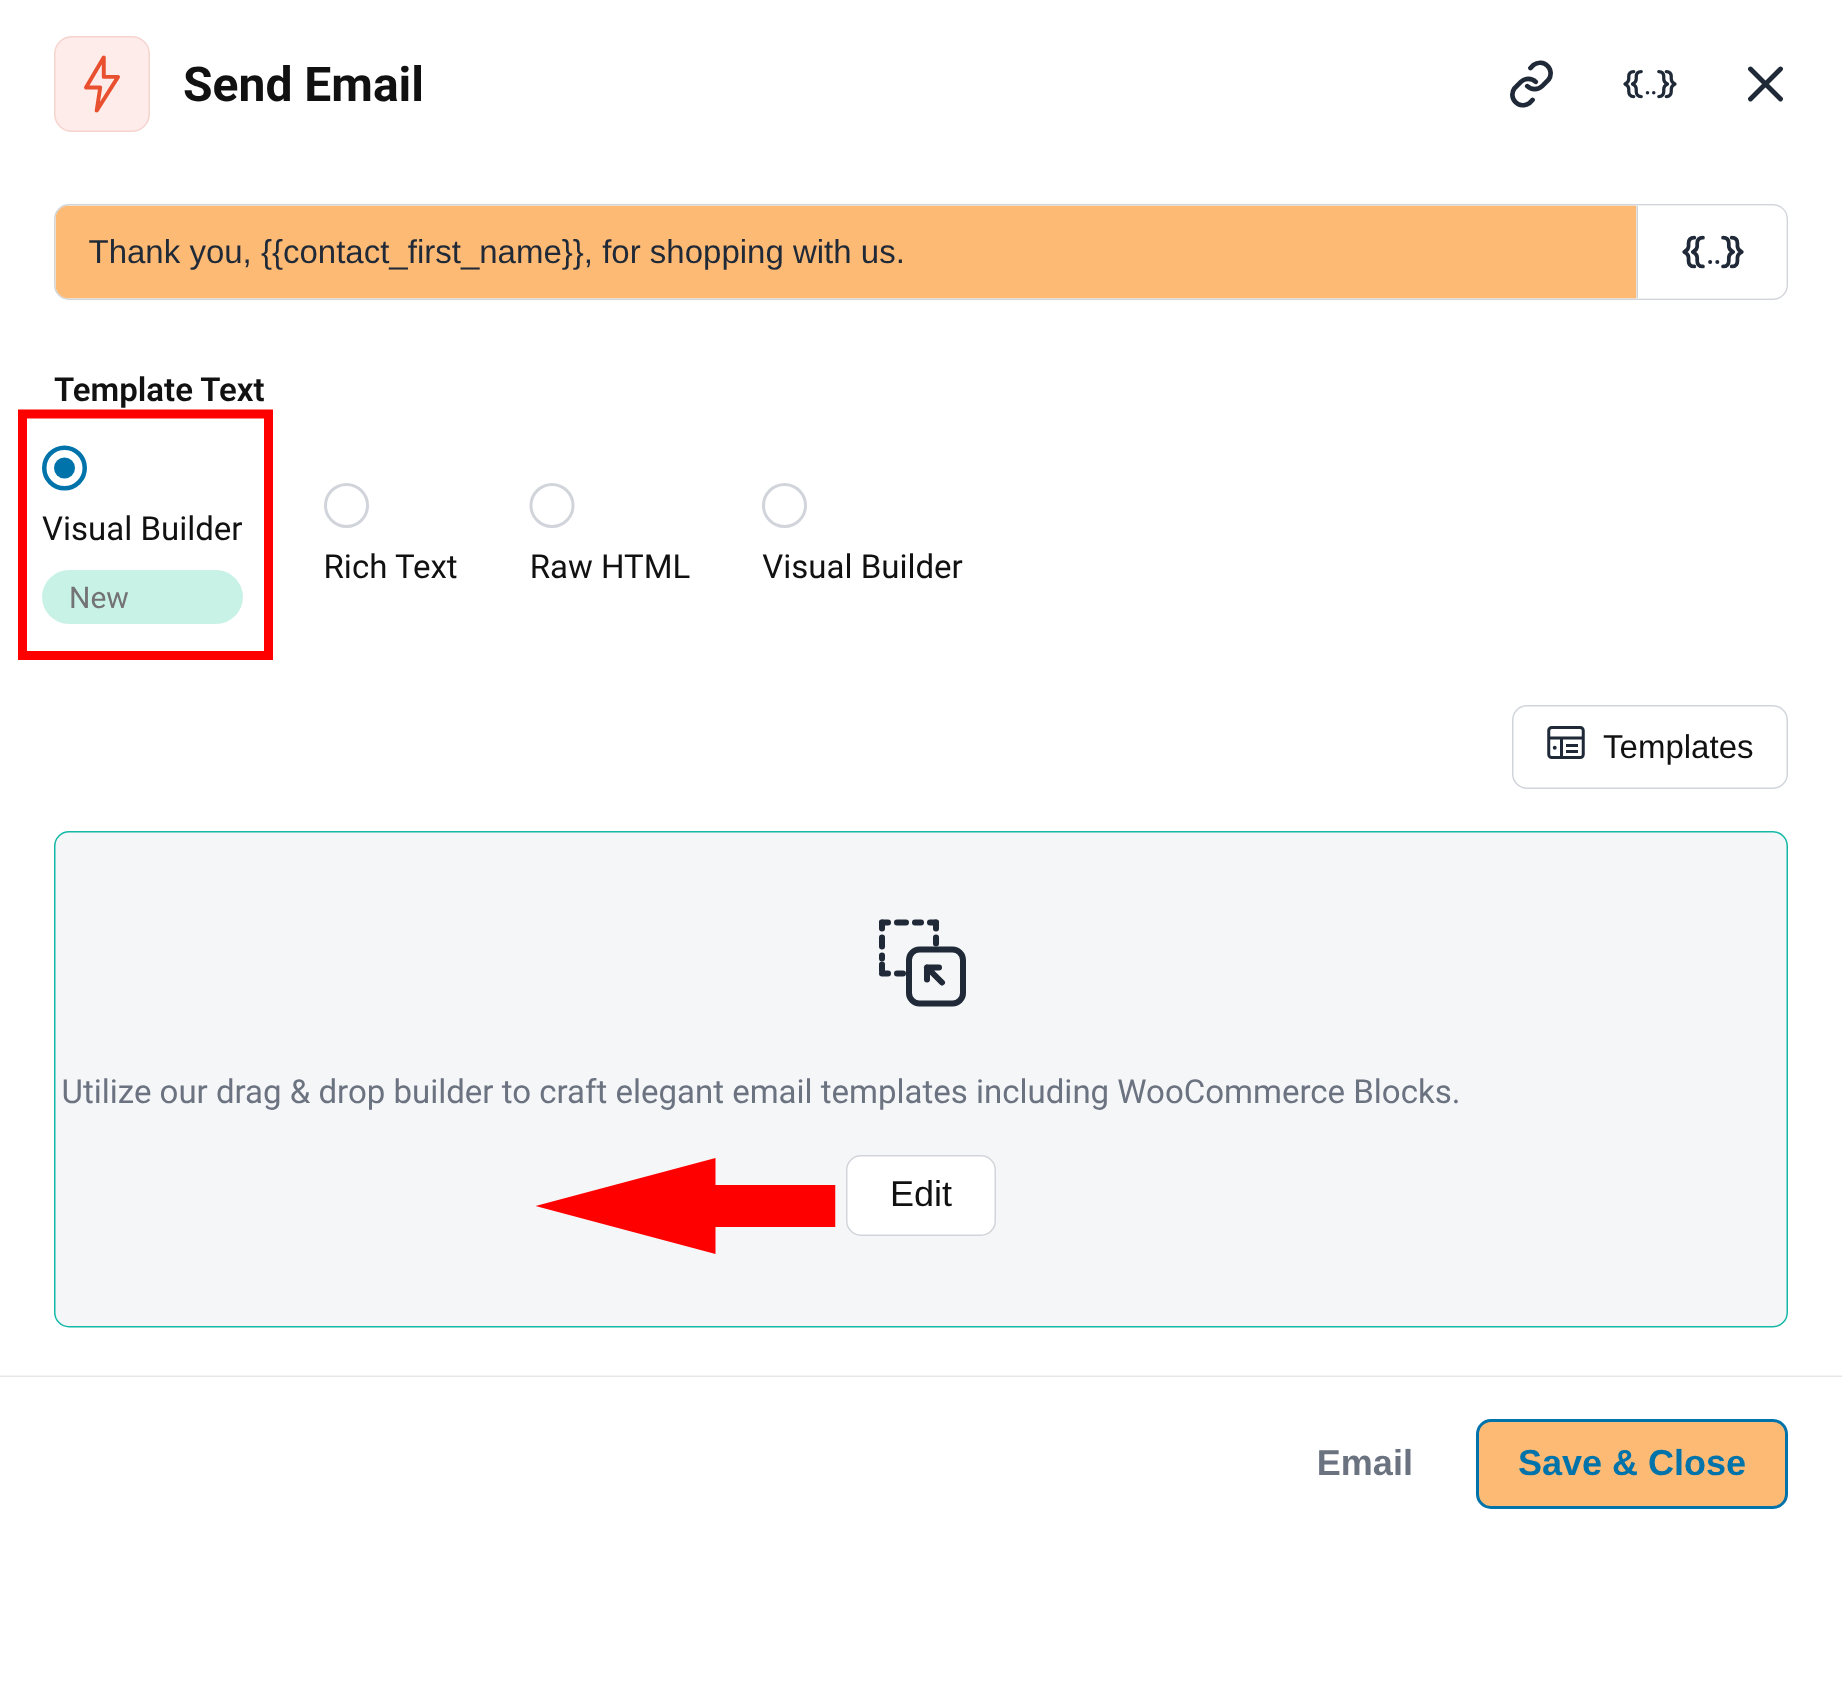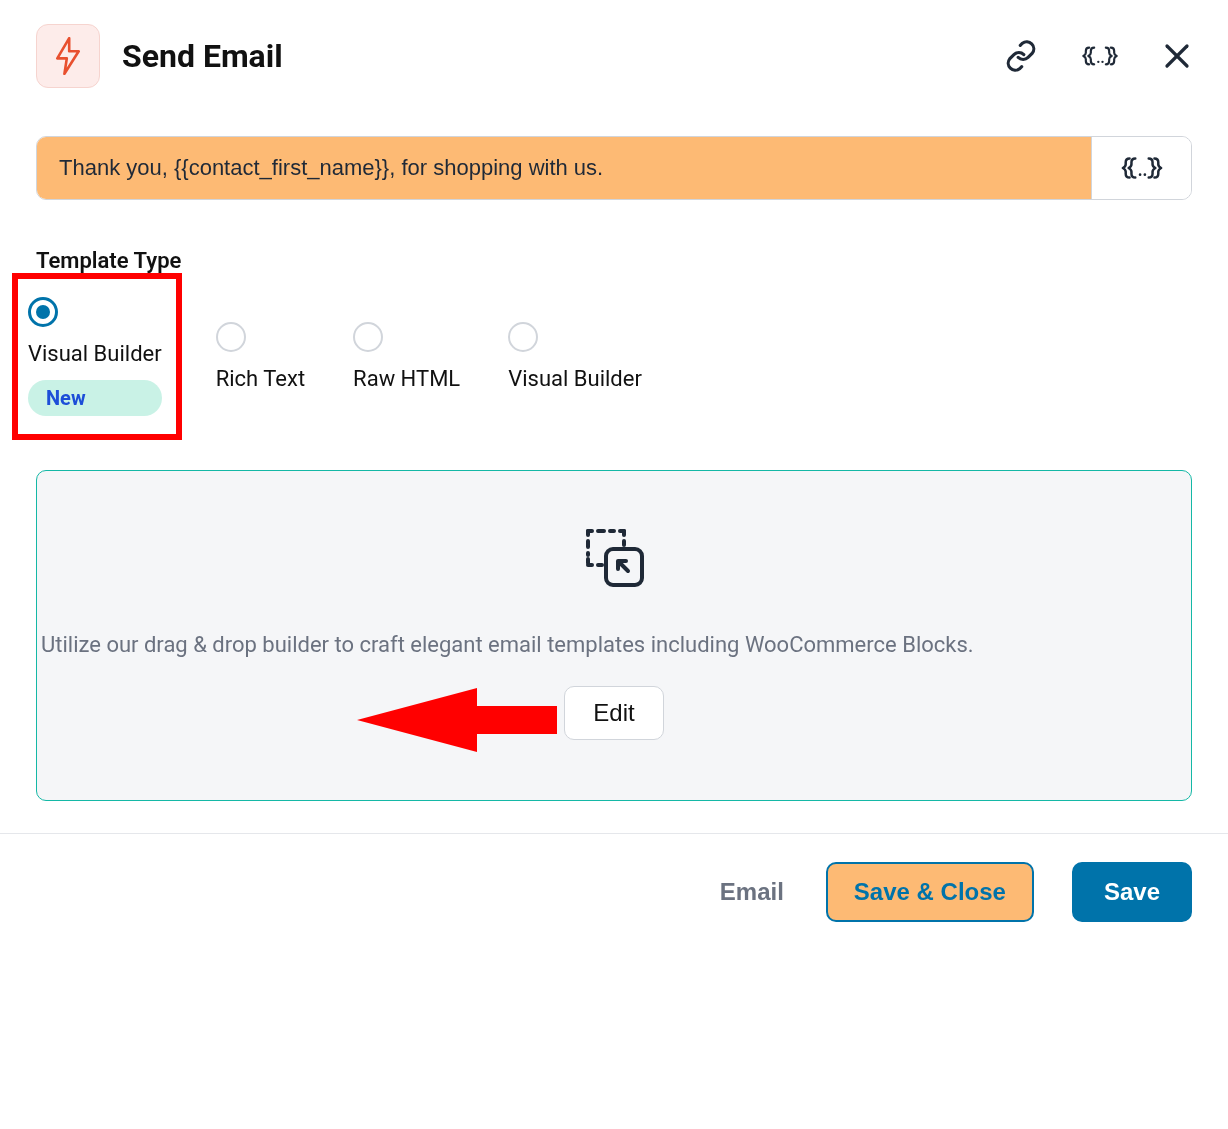--- a/index.html
+++ b/index.html
@@ -83,22 +83,22 @@
     background: #fff;
   }
   .radio-outer.selected { border-color: #0073aa; border-width: 3px; }
   .radio-inner {
     width: 14px; height: 14px; border-radius: 50%;
     background: #0073aa;
   }
   .radio-label { font-size: 22px; color: #111; }
   .badge-new {
     background: #c9f2e6;
-    color: #1d4ed8;
-    font-size: 20px; font-weight: 700;
+    color: #737373;
+    font-size: 20px; font-weight: 400;
     padding: 6px 18px; border-radius: 999px;
   }
 
   
   .templates-row {
     display: flex; justify-content: flex-end;
     margin-bottom: 28px;
   }
   .templates-btn {
     display: flex; align-items: center; gap: 12px;
@@ -215,21 +215,21 @@
         <path d="M11 2c-3 0-4 2-4 4v2c0 2-1 3-3 4 2 1 3 2 3 4v2c0 2 1 4 4 4"></path>
         <path d="M17 2c-3 0-4 2-4 4v2c0 2-1 3-3 4 2 1 3 2 3 4v2c0 2 1 4 4 4"></path>
         <circle cx="22" cy="19" r="1.4" fill="#1f2937" stroke="none"></circle>
         <circle cx="27" cy="19" r="1.4" fill="#1f2937" stroke="none"></circle>
         <path d="M31 2c3 0 4 2 4 4v2c0 2 1 3 3 4-2 1-3 2-3 4v2c0 2-1 4-4 4"></path>
         <path d="M37 2c3 0 4 2 4 4v2c0 2 1 3 3 4-2 1-3 2-3 4v2c0 2-1 4-4 4"></path>
       </svg>
     </div>
   </div>
 
-  <div class="field-label">Template Type</div>
+  <div class="field-label">Template Text</div>
   <div class="template-row">
 
     <div class="radio-item first-highlight">
       <span class="radio-outer selected">
           <span class="radio-inner"></span>
         </span>
       <span class="radio-label">Visual Builder</span>
       <span class="badge-new">New</span>
     </div>
 
@@ -243,20 +243,35 @@
       <span class="radio-label">Raw HTML</span>
     </div>
 
     <div class="radio-item">
       <span class="radio-outer"></span>
       <span class="radio-label">Visual Builder</span>
     </div>
 
   </div>
 
+  <div class="templates-row">
+    <button class="templates-btn">
+      <span>
+        <svg width="26" height="24" viewBox="0 0 26 24" fill="none" stroke="#1f2937" stroke-width="2" stroke-linejoin="round">
+          <rect x="1.5" y="2" width="23" height="20" rx="2"></rect>
+          <line x1="1.5" y1="9" x2="24.5" y2="9"></line>
+          <line x1="10" y1="9" x2="10" y2="22"></line>
+          <circle cx="5.5" cy="15.5" r="1.3" fill="#1f2937" stroke="none"></circle>
+          <line x1="13" y1="14" x2="21" y2="14"></line>
+          <line x1="13" y1="18" x2="21" y2="18"></line>
+        </svg>
+      </span>
+      <span>Templates</span>
+    </button>
+  </div>
 
   <div class="panel">
     <div class="panel-icon-wrap">
       <span>
         <svg width="80" height="80" viewBox="0 0 80 80" fill="none" stroke="#1f2937" stroke-width="4" stroke-linecap="round" stroke-linejoin="round">
           <path d="M14 16 h4" stroke-dasharray="6 6"></path>
           <path d="M14 16 v4" stroke-dasharray="6 6"></path>
           <path d="M14 44 v4" stroke-dasharray="6 6"></path>
           <path d="M14 50 h4" stroke-dasharray="6 6"></path>
           <path d="M46 16 h4" stroke-dasharray="6 6"></path>
@@ -283,16 +298,13 @@
 
 </div>
 
 <div class="footer">
   <button class="btn-cancel">
     <span>Email</span>
   </button>
   <button class="btn-saveclose">
     <span>Save &amp; Close</span>
   </button>
-  <button class="btn-save">
-    <span>Save</span>
-  </button>
 </div>
 
 </body></html>

